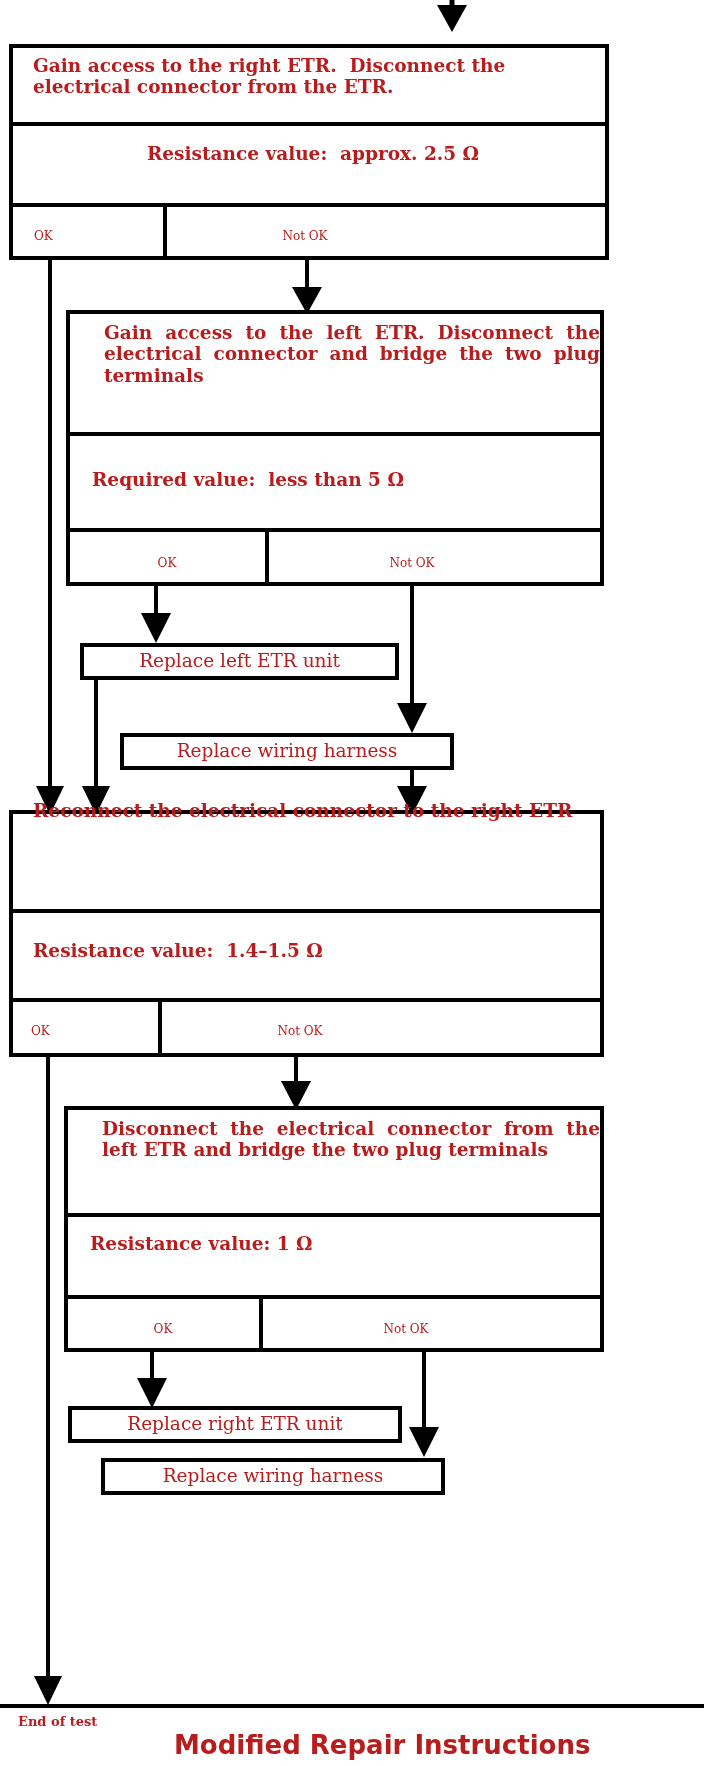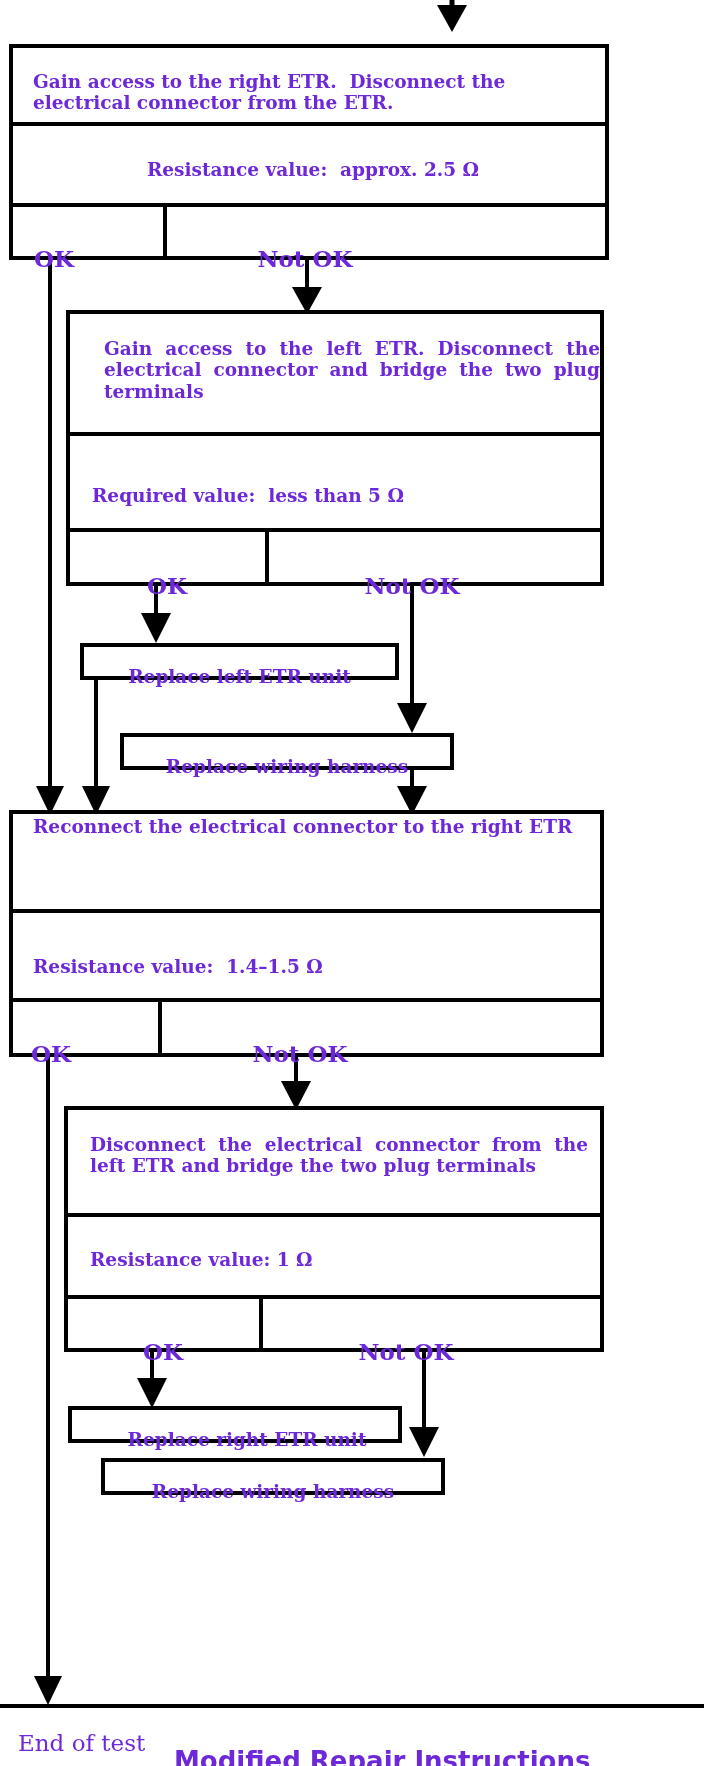--- a/index.html
+++ b/index.html
@@ -3,27 +3,27 @@
 <meta charset="utf-8">
 <style>
   html,body{margin:0;padding:0;background:#ffffff;}
   body{width:704px;height:1766px;position:relative;overflow:hidden;
        font-family:"DejaVu Serif","Liberation Serif",serif;color:#000;}
   #flow{position:absolute;left:0;top:0;width:704px;height:1766px;}
   .bx{fill:#ffffff;stroke:#000000;}
   .ln{stroke:#000000;fill:none;}
   .ar{fill:#000000;}
   
-  .tx{position:absolute;color:#6d28d9;font-family:"DejaVu Serif","Liberation Serif",serif;
-      font-weight:700;line-height:1.16;white-space:pre-wrap;margin-top:16px;}
+  .tx{position:absolute;color:#b91c1c;font-family:"DejaVu Serif","Liberation Serif",serif;
+      font-weight:700;line-height:1.16;white-space:pre-wrap;}
   .body-txt{font-size:18.5px;letter-spacing:0px;}
   .just{text-align:justify;text-align-last:left;}
-  .lbl{font-size:23px;font-weight:700;}
-  .small-box-txt{font-size:18.5px;font-weight:700;text-align:center;}
-  .endtxt{font-size:23px;font-weight:400;}
+  .lbl{font-size:12px;font-weight:400;}
+  .small-box-txt{font-size:18.5px;font-weight:400;text-align:center;}
+  .endtxt{font-size:13px;font-weight:700;}
   .footer{font-family:"DejaVu Sans","Liberation Sans",sans-serif;
           font-size:26px;font-weight:700;letter-spacing:0px;}
 </style>
 </head>
 <body>
 
 <svg id="flow" viewBox="0 0 704 1766" xmlns="http://www.w3.org/2000/svg">
 
   <g>
     <line class="ln" x1="452" y1="0" x2="452" y2="12" stroke-width="5"></line>
@@ -141,23 +141,23 @@
 
 <div class="tx small-box-txt" style="left:82px; top:650px; width:315px;">Replace left ETR unit</div>
 
 <div class="tx small-box-txt" style="left:122px; top:740px; width:330px;">Replace wiring harness</div>
 
 <div class="tx body-txt just" style="left:33px; top:800px; width:560px;">Reconnect the electrical connector to the right ETR</div>
 <div class="tx body-txt" style="left:33px; top:940px; width:560px;">Resistance value:  1.4–1.5 Ω</div>
 <div class="tx lbl" style="left:31px; top:1025px; width:120px;">OK</div>
 <div class="tx lbl" style="left:160px; top:1025px; width:280px; text-align:center;">Not OK</div>
 
-<div class="tx body-txt just" style="left:90px; top:1118px; width:498px;">Disconnect the electrical connector from the left ETR and bridge the two plug terminals</div>
+<div class="tx body-txt just" style="left:102px; top:1118px; width:498px;">Disconnect the electrical connector from the left ETR and bridge the two plug terminals</div>
 <div class="tx body-txt" style="left:90px; top:1233px; width:498px;">Resistance value: 1 Ω</div>
 <div class="tx lbl" style="left:66px; top:1323px; width:194px; text-align:center;">OK</div>
 <div class="tx lbl" style="left:261px; top:1323px; width:290px; text-align:center;">Not OK</div>
 
-<div class="tx small-box-txt" style="left:82px; top:1413px; width:330px;text-align:center;">Replace right ETR unit</div>
+<div class="tx small-box-txt" style="left:70px; top:1413px; width:330px;text-align:center;">Replace right ETR unit</div>
 
 <div class="tx small-box-txt" style="left:103px; top:1465px; width:340px;">Replace wiring harness</div>
 
 <div class="tx endtxt" style="left:18px; top:1714px;">End of test</div>
 <div class="tx footer" style="left:174px; top:1730px;">Modified Repair Instructions</div>
 
 </body></html>

